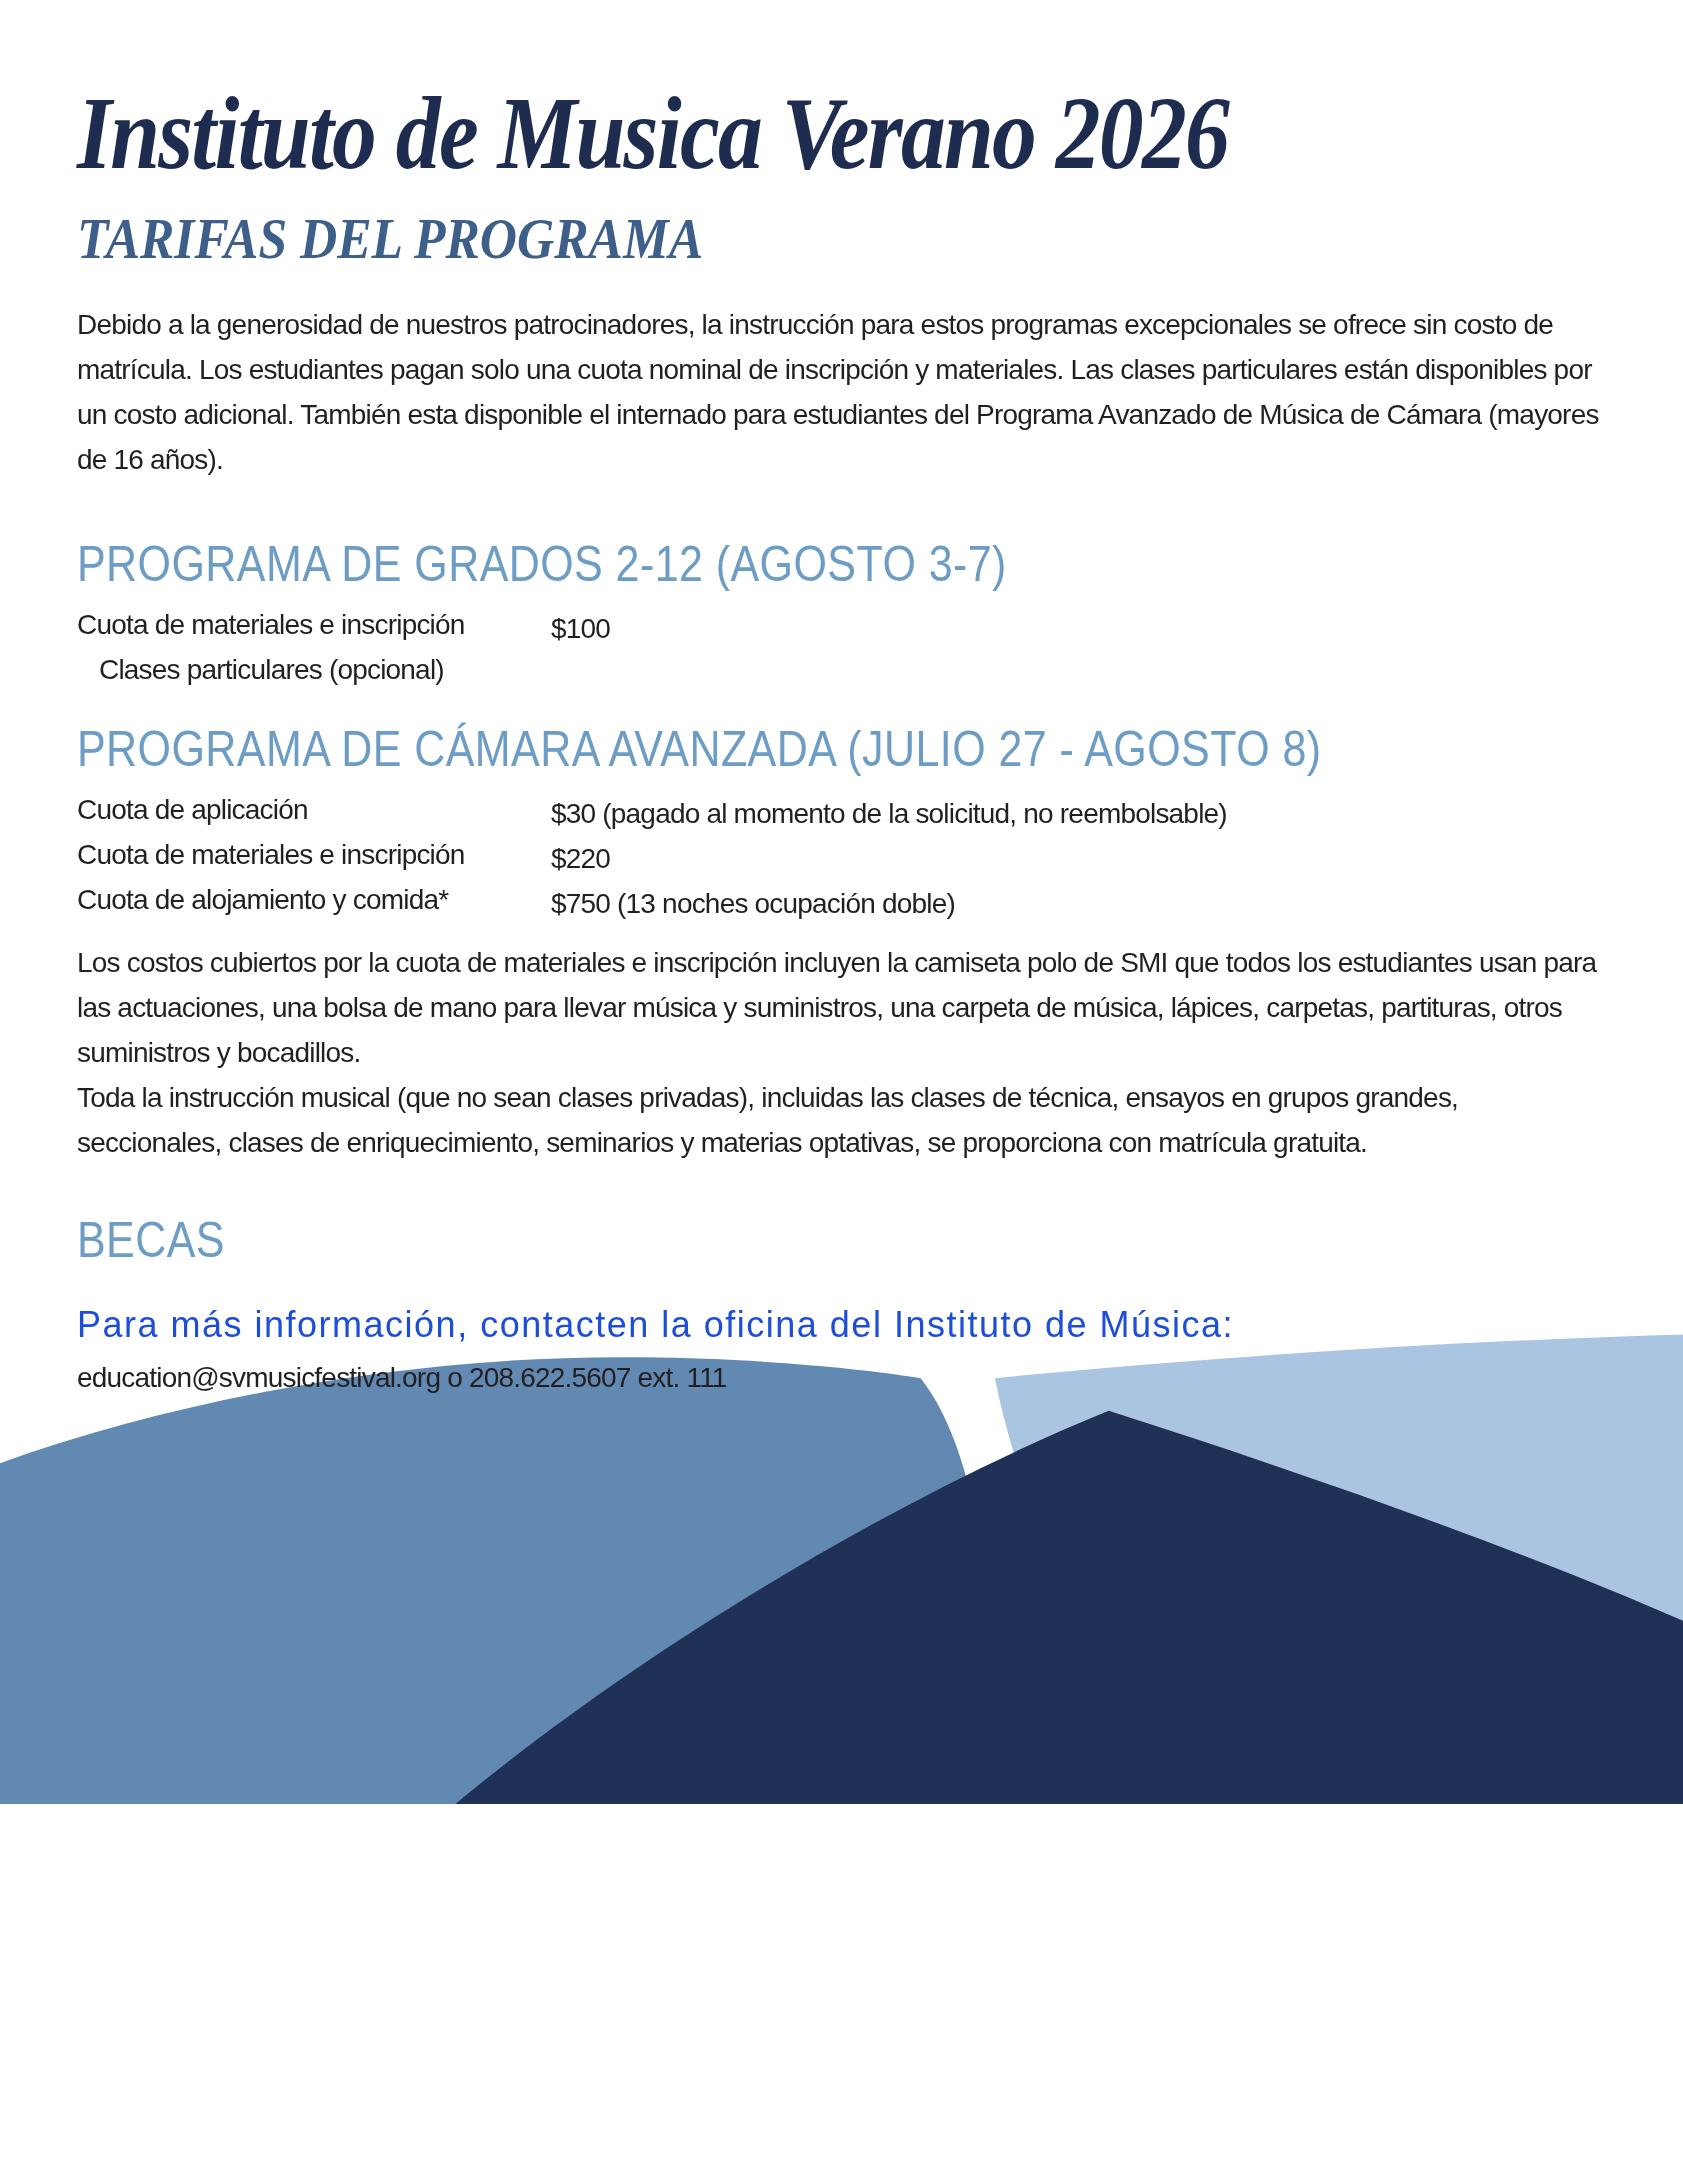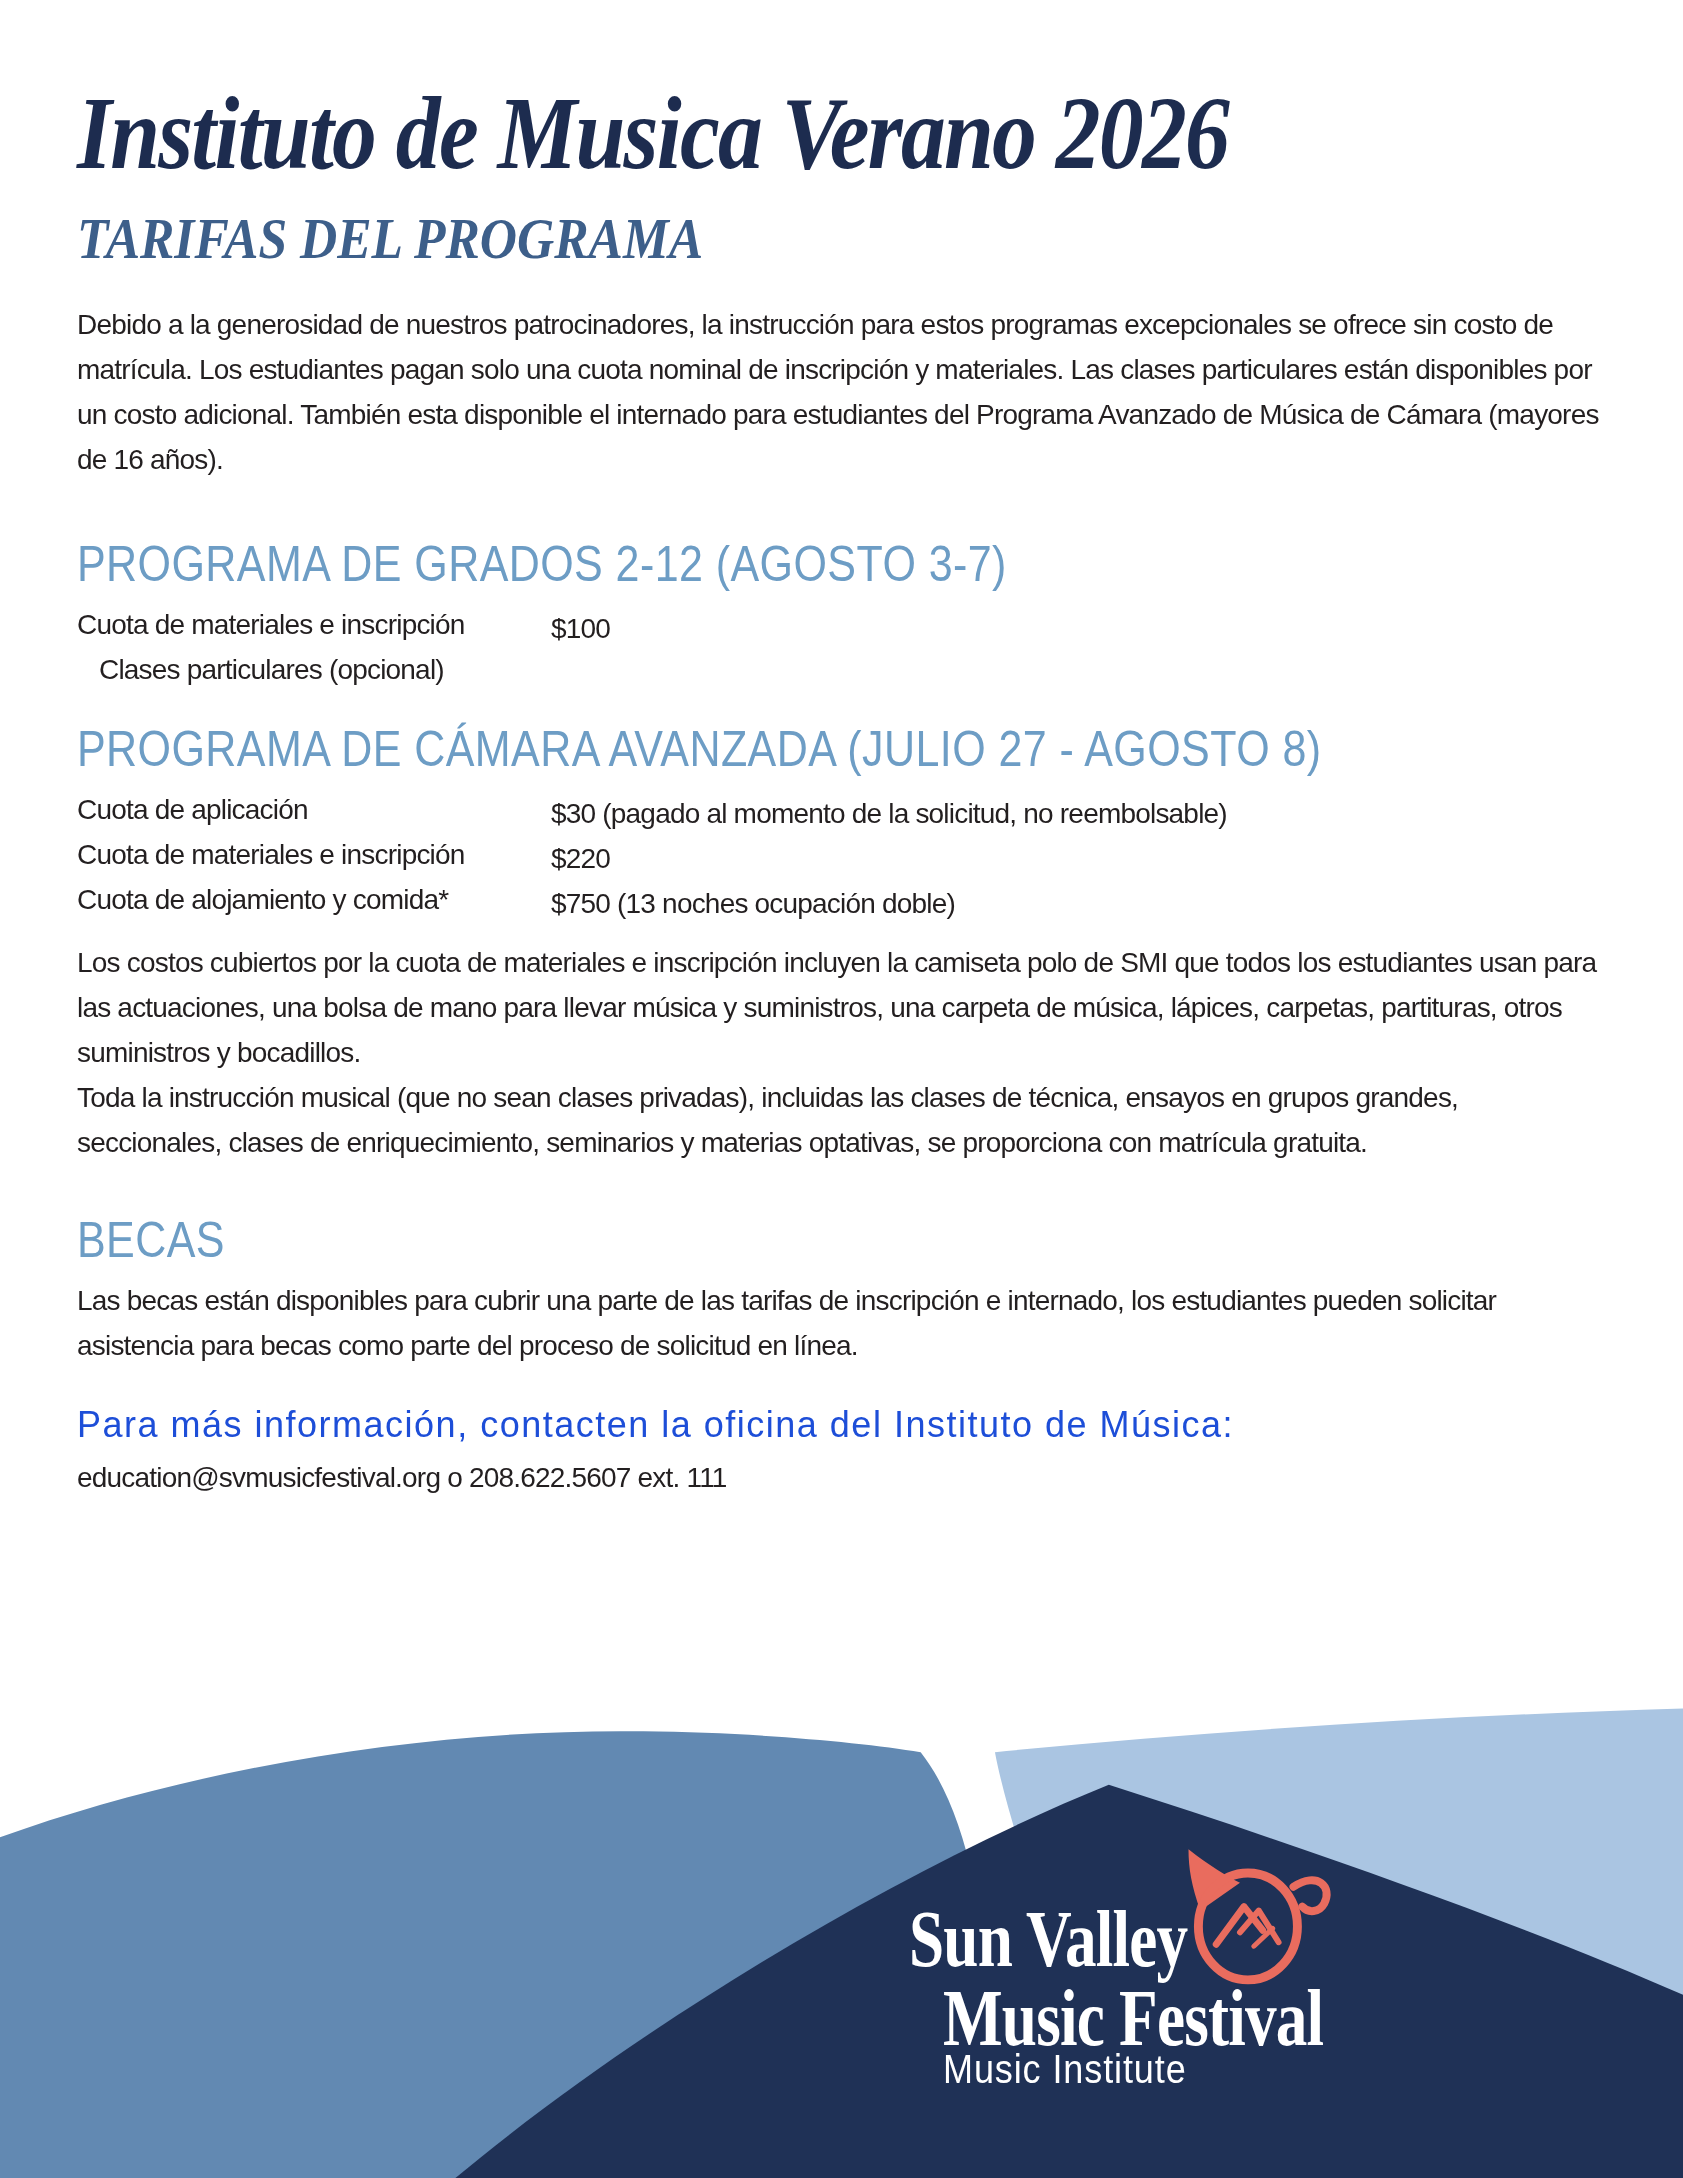--- a/index.html
+++ b/index.html
@@ -1,18 +1,18 @@
 <!DOCTYPE html>
 <html><head>
 <meta charset="utf-8">
 <style>
   html,body{margin:0;padding:0;background:#ffffff;}
   .page{
     position:relative;
-    width:1683px;height:2178px;
+    width:1683px;height:1804px;
     background:#ffffff;
     overflow:hidden;
     font-family:"Liberation Sans",sans-serif;
     color:#231f20;
   }
   .content{
     position:relative;
     padding:71px 77px 0 77px;
     z-index:2;
   }
@@ -128,21 +128,20 @@
         <span class="fee-price">$750 (13 noches ocupación doble)</span>
       </div>
     </div>
 
     <div class="paras">
       <p class="body-text">Los costos cubiertos por la cuota de materiales e inscripción incluyen la camiseta polo de SMI que todos los estudiantes usan para las actuaciones, una bolsa de mano para llevar música y suministros, una carpeta de música, lápices, carpetas, partituras, otros suministros y bocadillos.</p>
       <p class="body-text">Toda la instrucción musical (que no sean clases privadas), incluidas las clases de técnica, ensayos en grupos grandes, seccionales, clases de enriquecimiento, seminarios y materias optativas, se proporciona con matrícula gratuita.</p>
     </div>
 
     <h3 class="sec-heading becas-heading">BECAS</h3>
-    <p class="body-text becas-body">Las becas están disponibles para cubrir una parte de las tarifas de inscripción e internado, los estudiantes pueden solicitar asistencia para becas como parte del proceso de solicitud en línea.</p>
 
     <p class="contact-heading">Para más información, contacten la oficina del Instituto de Música:</p>
     <p class="body-text contact-line">education@svmusicfestival.org o 208.622.5607 ext. 111</p>
 
   </div>
 
   <svg class="footer-waves" viewBox="0 0 1700 520" preserveAspectRatio="none">
     <path d="M1005,90 C1230,68 1460,53 1700,46 L1700,520 L1150,520 C1080,330 1022,180 1005,90 Z" fill="#aac5e2"></path>
     <path d="M0,176 C200,104 440,66 650,69 C760,70 870,80 930,90 C985,160 1005,300 1015,520 L0,520 Z" fill="#6289b2"></path>
     <path d="M460,520 C640,370 900,212 1120,123 C1330,190 1545,267 1700,335 L1700,520 Z" fill="#1f3156"></path>

